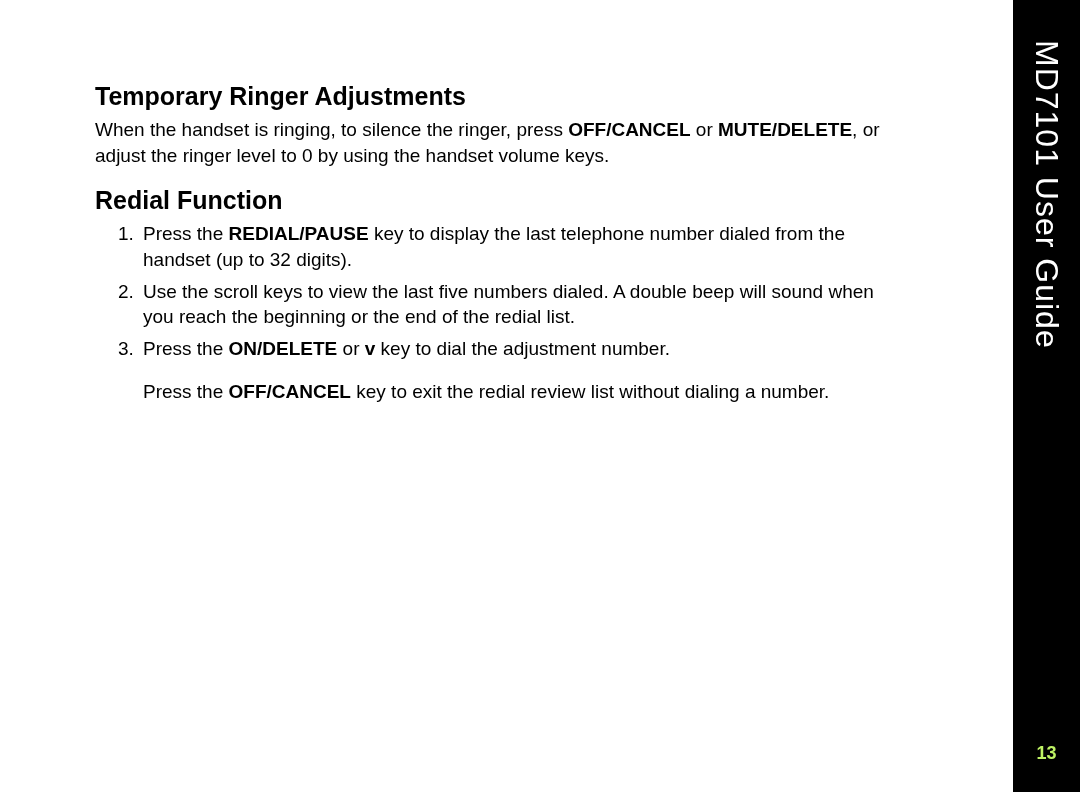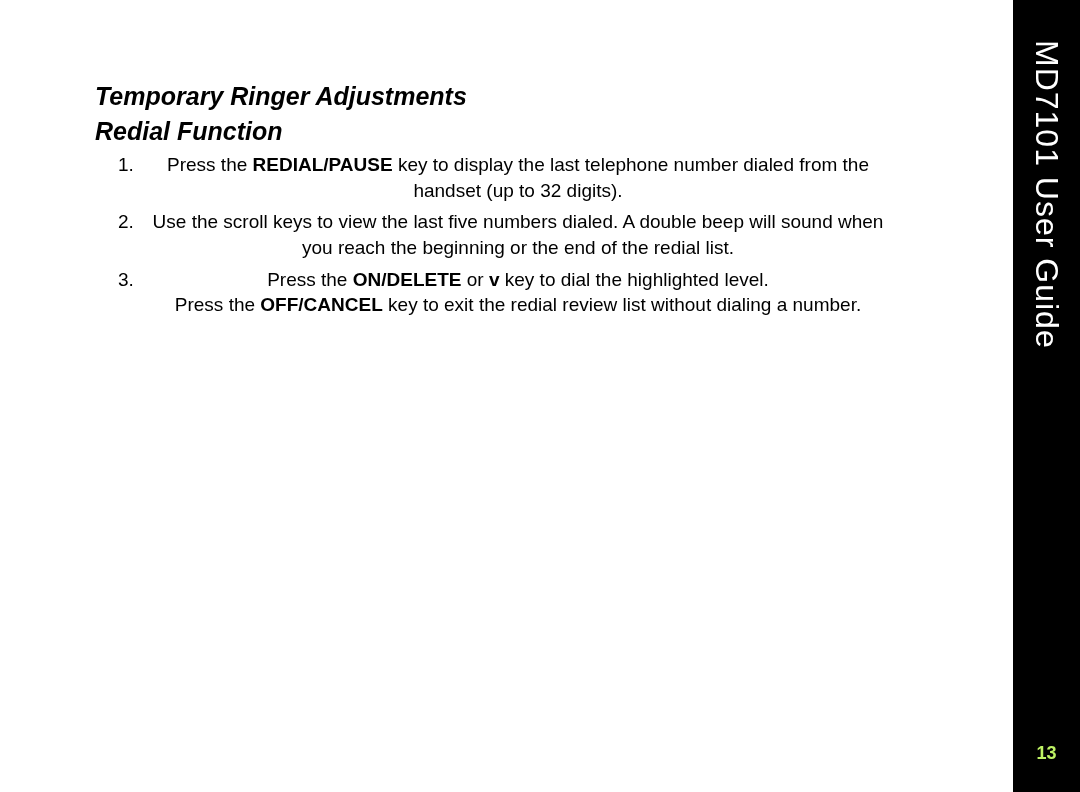--- a/index.html
+++ b/index.html
@@ -45,68 +45,70 @@
       font-weight: bold;
     }
     .content {
       padding: 82px 120px 0 95px;
       width: 1013px;
     }
     .section-heading {
       font-size: 25px;
       font-weight: bold;
       margin-bottom: 6px;
-      font-style: italic;
     }
     .section-heading.second {
     }
     .para {
       font-size: 19px;
       line-height: 1.35;
       margin-bottom: 18px;
     }
     .ol {
       list-style: decimal;
       padding-left: 44px;
       font-size: 19px;
       line-height: 1.35;
     }
     .ol li {
       margin-bottom: 6px;
       padding-left: 4px;
-      text-align: center;
     }
     .ol li .indent-para {
+      margin-top: 18px;
     }
     strong.keyname {
       font-weight: bold;
     }
   </style>
 </head>
 <body>
 
 <div class="side-tab">
   <div class="side-tab-text">MD7101 User Guide</div>
   <div class="side-tab-page">13</div>
 </div>
 
 <div class="content">
 
   <h2 class="section-heading">Temporary Ringer Adjustments</h2>
 
+  <p class="para">
+    <span>When the handset is ringing, to silence the ringer, press </span><strong class="keyname">OFF/CANCEL</strong><span> or </span><strong class="keyname">MUTE/DELETE</strong><span>, or adjust the ringer level to 0 by using the handset volume keys.</span>
+  </p>
 
 
   <h2 class="section-heading second">Redial Function</h2>
 
   <ol class="ol">
     <li>
       <span>Press the </span><strong class="keyname">REDIAL/PAUSE</strong><span> key to display the last telephone number dialed from the handset (up to 32 digits).</span>
     </li>
     <li>Use the scroll keys to view the last five numbers dialed. A double beep will sound when you reach the beginning or the end of the redial list.</li>
     <li>
-      <span>Press the </span><strong class="keyname">ON/DELETE</strong><span> or </span><strong class="keyname">v</strong><span>    key to dial the highlighted level.</span>
+      <span>Press the </span><strong class="keyname">ON/DELETE</strong><span> or </span><strong class="keyname">v</strong><span>    key to dial the adjustment number.</span>
       <div class="indent-para">
         <span>Press the </span><strong class="keyname">OFF/CANCEL</strong><span> key to exit the redial review list without dialing a number.</span>
       </div>
     </li>
   </ol>
 
 </div>
 
 </body></html>

